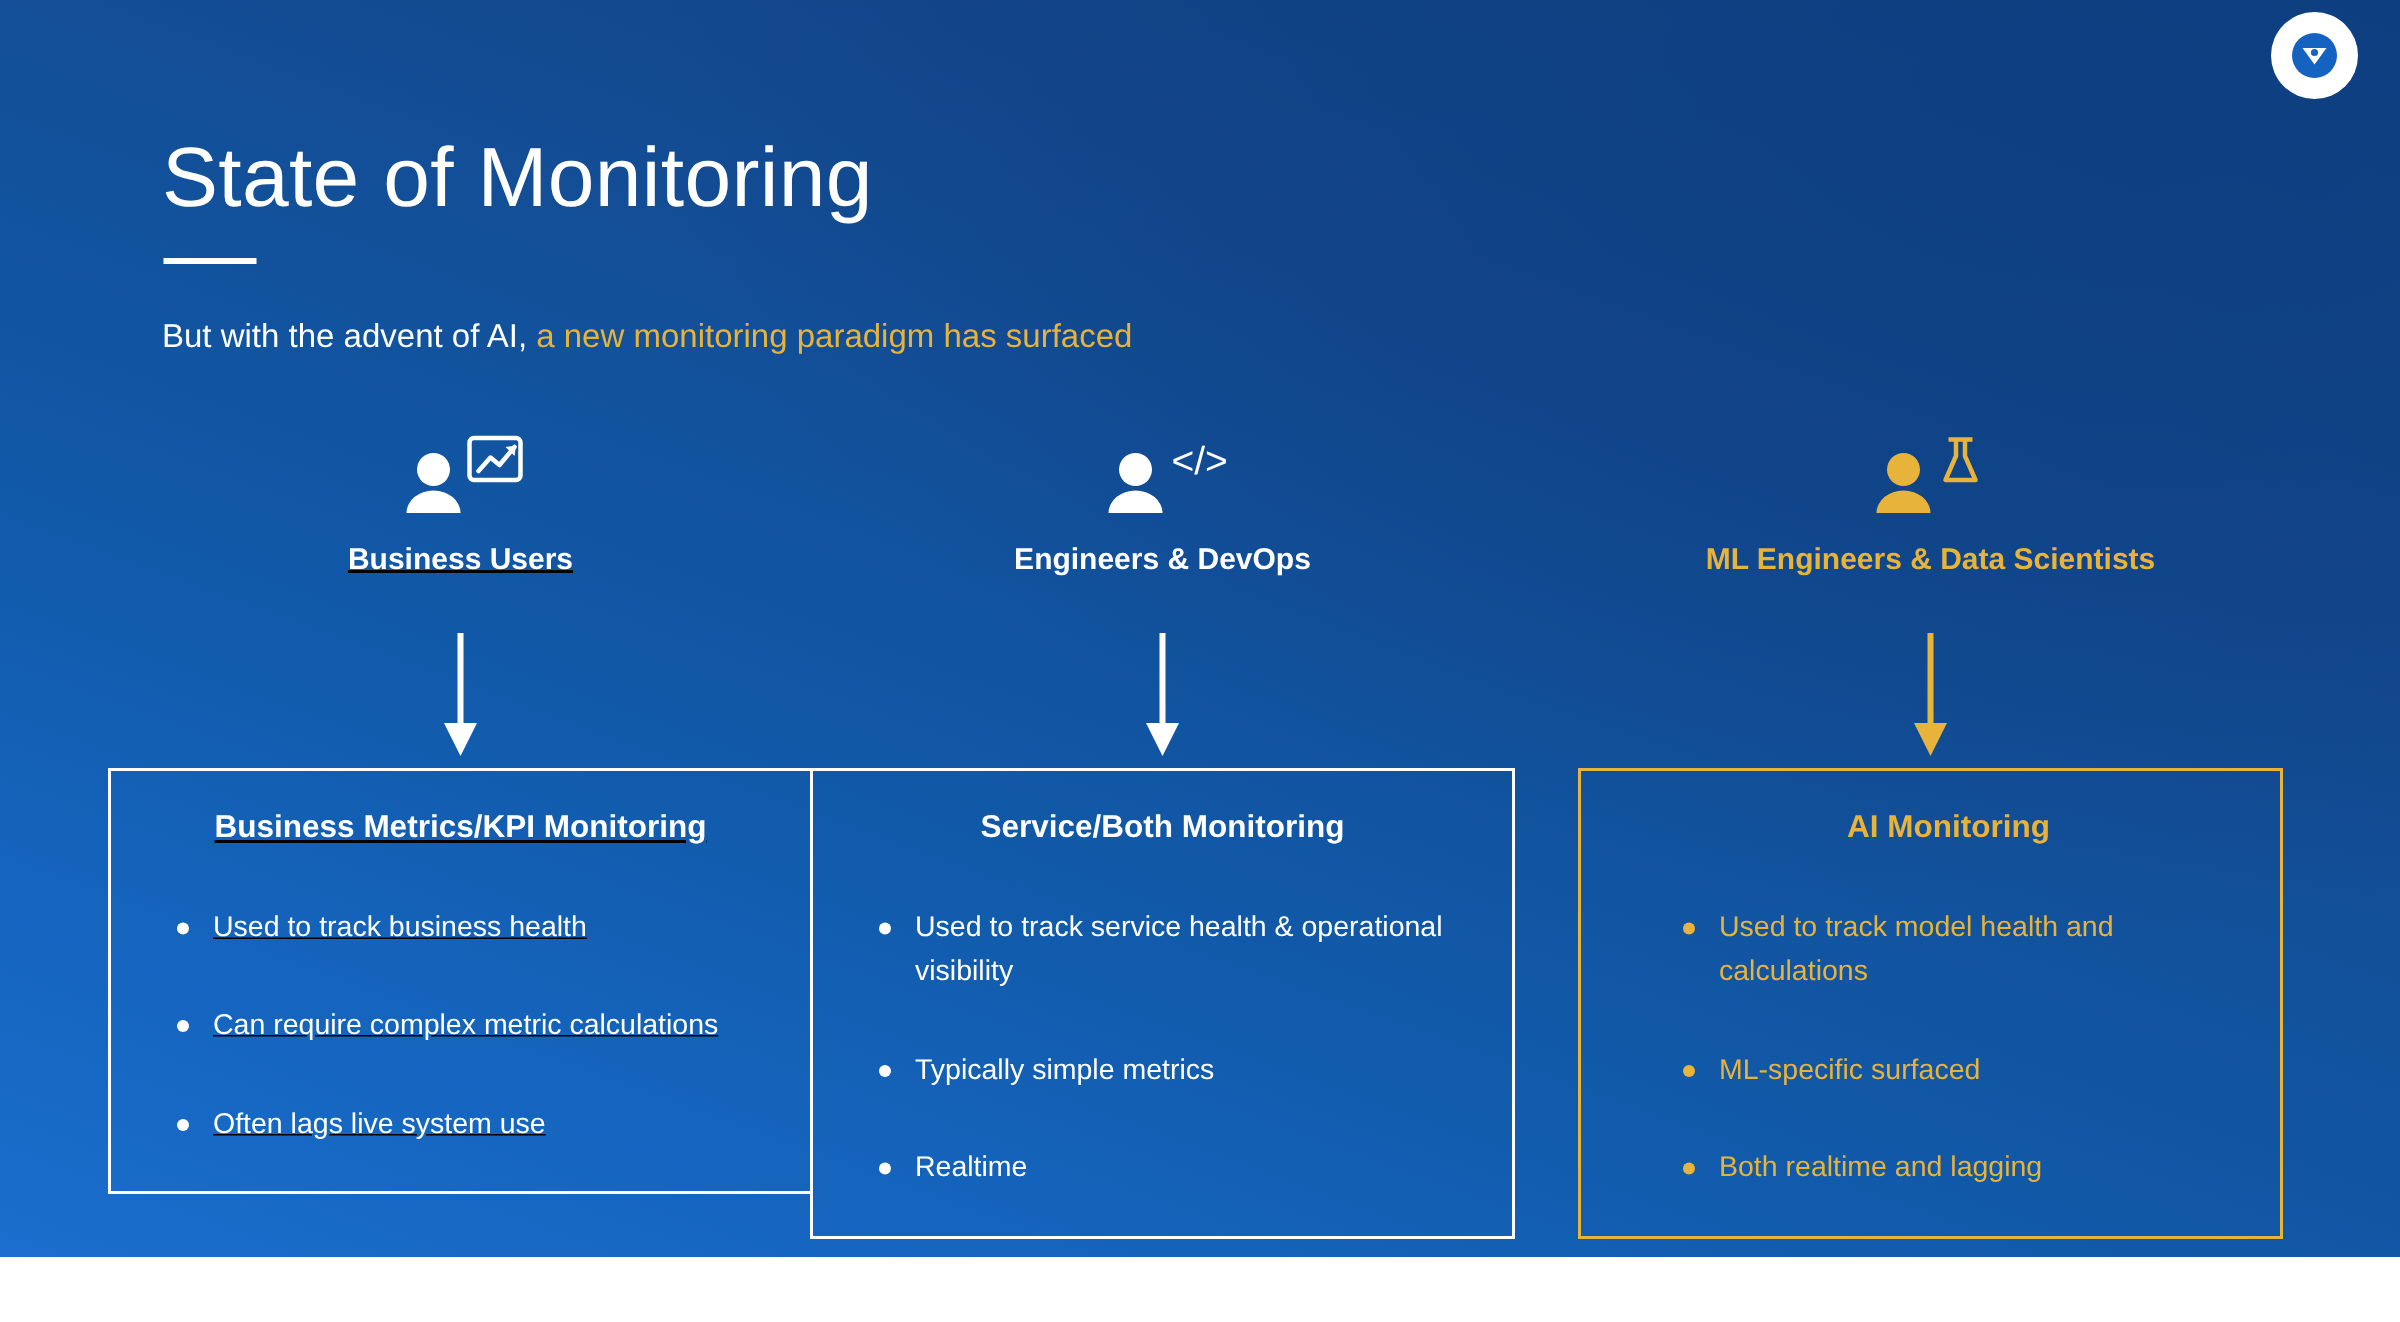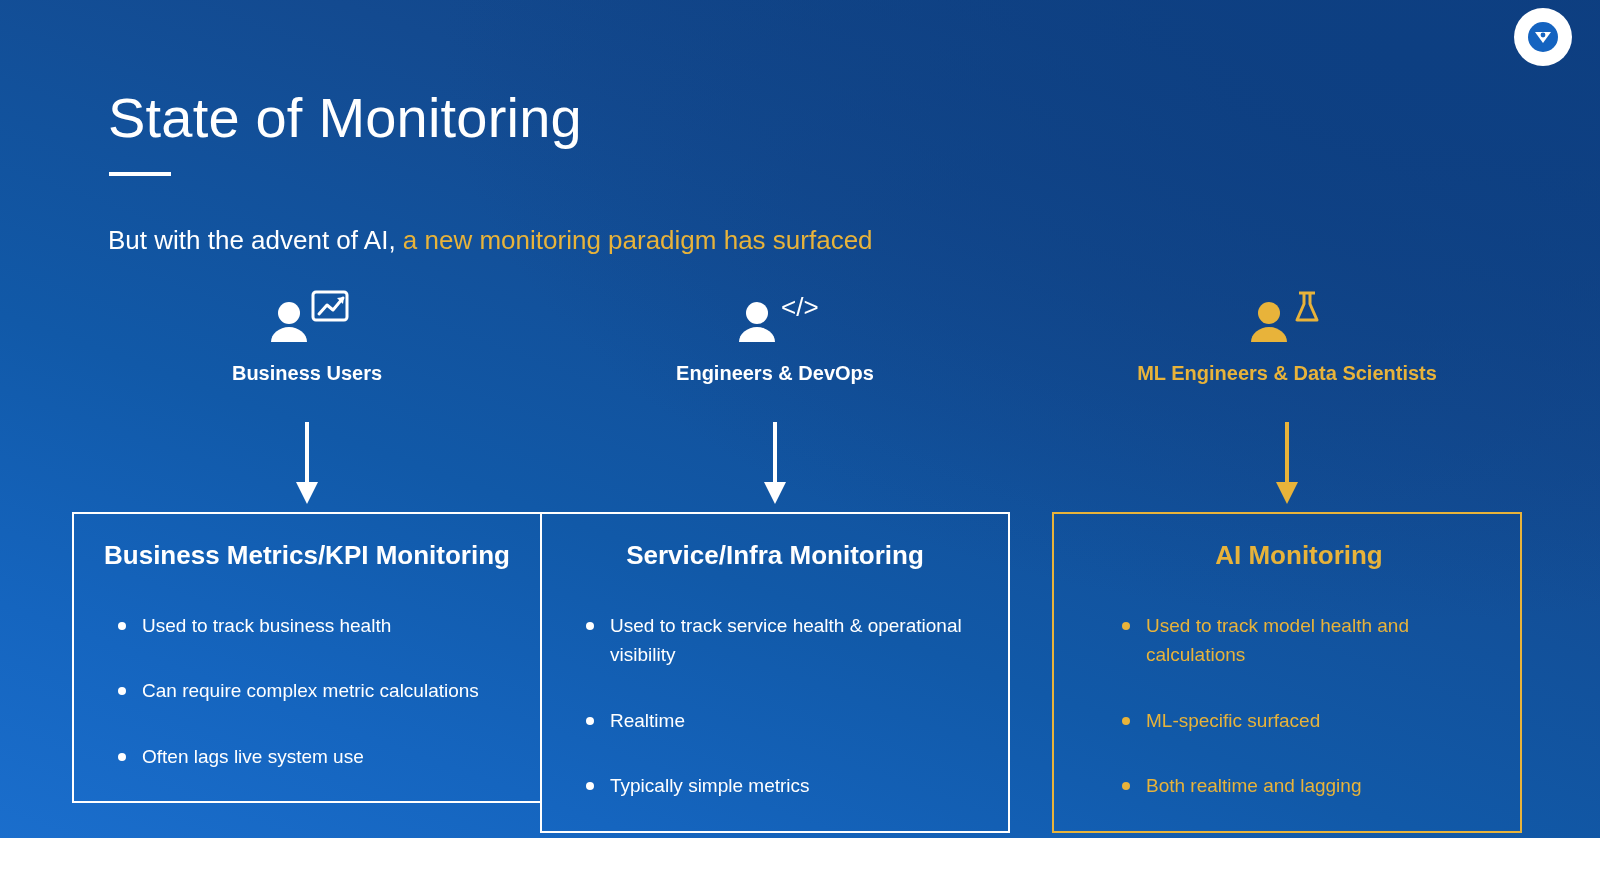--- a/index.html
+++ b/index.html
@@ -55,41 +55,41 @@
     position: absolute;
     left: 109px;
     top: 172px;
     width: 62px;
     height: 4px;
     background: #ffffff;
   }
   .subtitle {
     position: absolute;
     left: 108px;
-    top: 225px;
-    font-size: 26px;
+    top: 211px;
+    font-size: 22px;
     color: #ffffff;
     white-space: nowrap;
   }
   .subtitle .accent { color: #e8b33a; }
 
   
   .columns {
     position: absolute;
     left: 0;
     top: 290px;
     width: 1600px;
     height: 510px;
   }
   .col {
     position: absolute;
     top: 0;
     width: 470px;
   }
-  .col-0 { left: 72px; }
+  .col-0 { left: 72px; text-decoration: underline; }
   .col-1 { left: 540px; }
   .col-2 { left: 1052px; }
 
   .persona {
     position: relative;
     height: 130px;
     display: flex;
     flex-direction: column;
     align-items: center;
   }
@@ -120,21 +120,21 @@
 
   .card {
     position: relative;
     border: 2px solid #ffffff;
     min-height: 255px;
     padding: 26px 24px 28px 24px;
   }
   .card.accent { border-color: #e8b33a; padding-left: 48px; }
   .card-title {
     text-align: center;
-    font-size: 26px;
+    font-size: 21px;
     font-weight: bold;
     color: #ffffff;
     margin-bottom: 40px;
   }
   .card.accent .card-title { color: #e8b33a; }
   .card ul {
     list-style: none;
     padding-left: 18px;
   }
   .card li {
@@ -226,25 +226,25 @@
         </div>
         <div class="persona-label">Engineers &amp; DevOps</div>
       </div>
       <div class="arrow">
         <svg width="30" height="86" viewBox="0 0 30 86" aria-hidden="true">
           <line x1="15" y1="2" x2="15" y2="66" stroke="#ffffff" stroke-width="4"></line>
           <polygon points="4,62 26,62 15,84" fill="#ffffff"></polygon>
         </svg>
       </div>
       <div class="card">
-        <div class="card-title">Service/Infra Monitoring</div>
+        <div class="card-title">Service/Both Monitoring</div>
         <ul>
           <li>Used to track service health &amp; operational visibility</li>
+          <li>Typically simple metrics</li>
           <li>Realtime</li>
-          <li>Typically simple metrics</li>
         </ul>
       </div>
     </div>
 
     <div class="col col-2">
       <div class="persona">
         <div class="persona-icons">
           <svg width="120" height="62" viewBox="0 0 120 62" aria-hidden="true">
             <circle cx="42" cy="23" r="11" fill="#e8b33a"></circle>
             <path d="M24 52 a18 15 0 0 1 36 0 z" fill="#e8b33a"></path>

